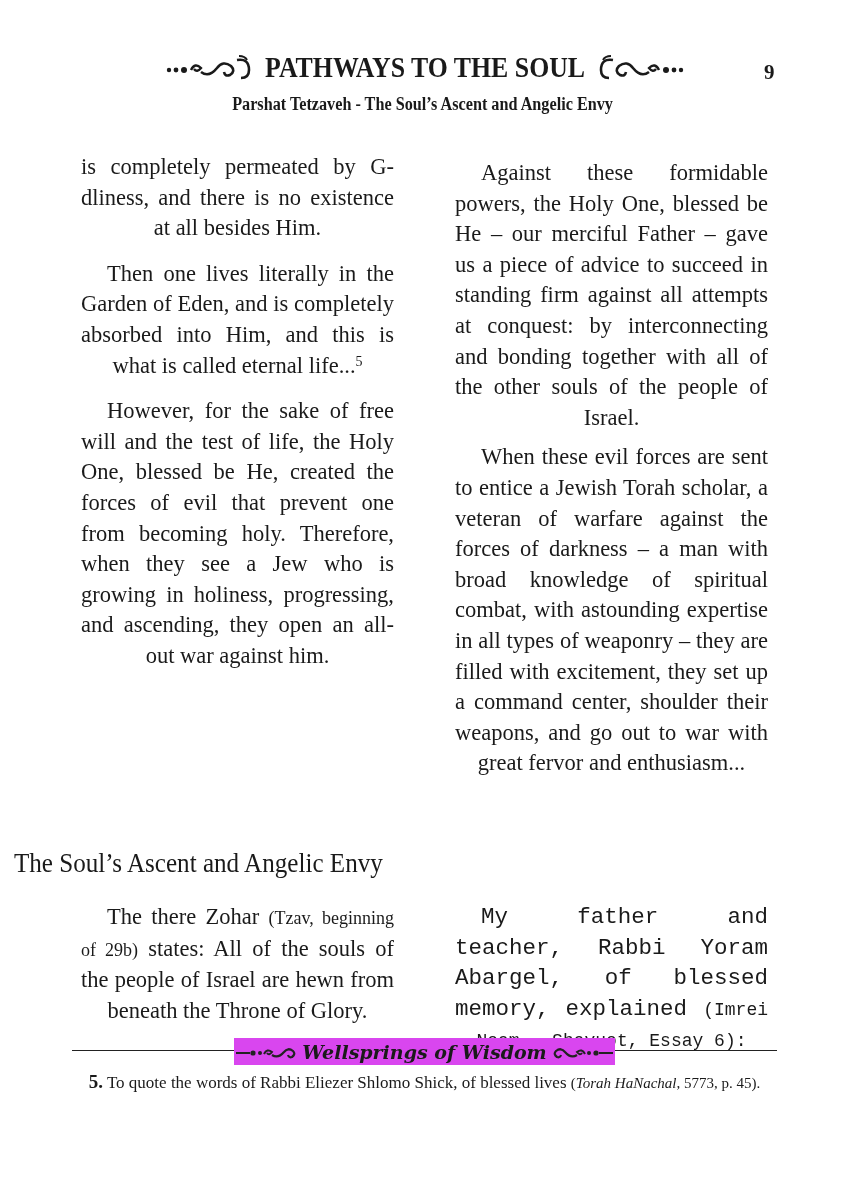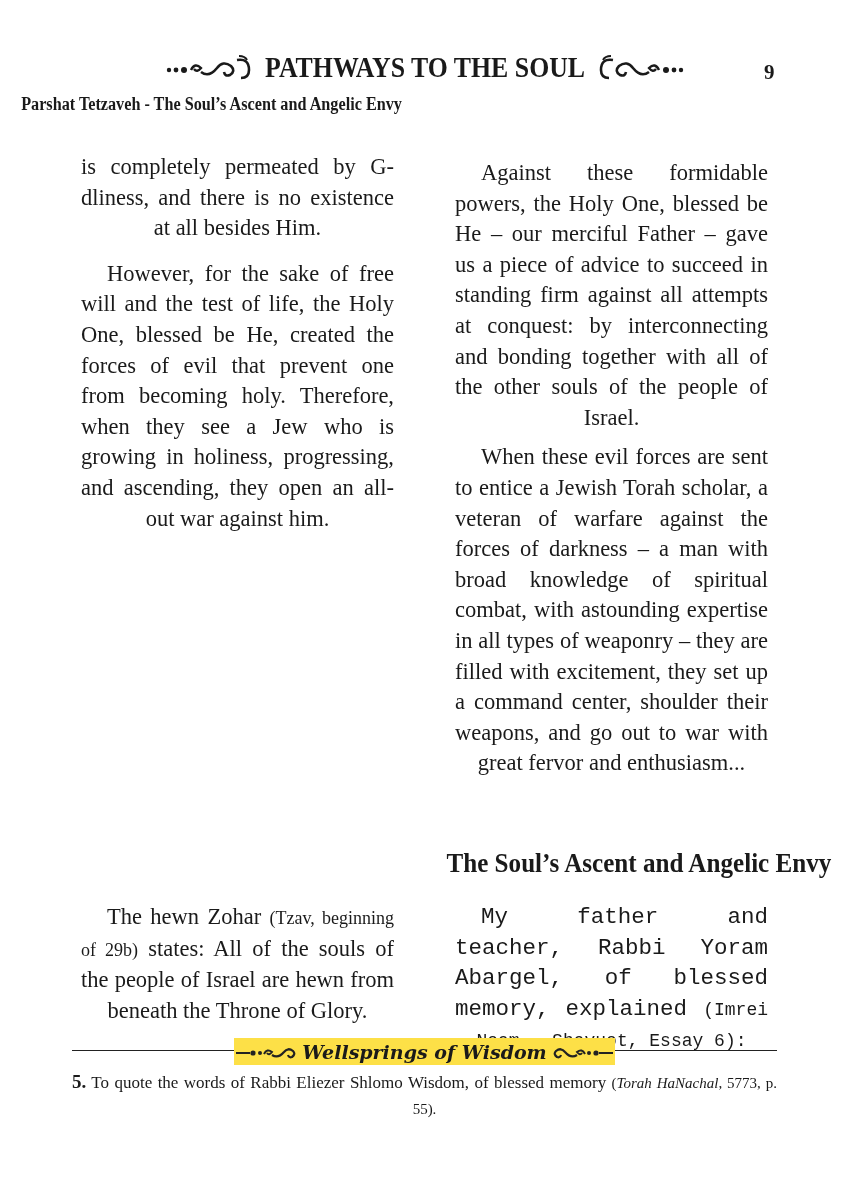--- a/index.html
+++ b/index.html
@@ -23,53 +23,53 @@
     display: inline-block; vertical-align: middle;
     font-family: "Liberation Serif", serif; font-weight: bold;
     font-size: 30px; transform: scaleX(0.86); transform-origin: center;
     margin: 0 -22px; letter-spacing: 0px;
   }
   .page-number {
     position: absolute; left: 764px; top: 10px;
     font-weight: bold; font-size: 21px;
   }
   .subtitle {
-    position: absolute; left: 0; width: 846px; top: 94px; 
+    position: absolute; left: 0; width: 846px; top: 94px; text-align: center;
     font-weight: bold; font-size: 18px;
   }
   .subtitle span { display: inline-block; transform: scaleX(0.9); }
   .col {
     position: absolute; width: 331px;
     font-size: 22.5px; line-height: 30.6px;
   }
   .col-left { left: 72px; }
   .col-right { left: 446px; }
   .para {
     margin: 9px; text-align: justify; text-align-last: center;
     text-indent: 26px;
   }
   .para.noindent { text-indent: 0; }
   .section-heading {
-    position: absolute; left: 0; width: 846px; top: 848px; text-align: right;
-    font-weight: bold; font-size: 27px;
+    position: absolute; left: 0; width: 846px; top: 848px; text-align: left;
+    font-weight: normal; font-size: 27px;
   }
   .section-heading span { display: inline-block; transform: scaleX(0.93); }
   .small-ref { font-size: 18px; }
   .divider {
     position: absolute; left: 72px; width: 705px; top: 1038px; height: 26px;
   }
   .divider-line {
     position: absolute; left: 0; right: 0; top: 12px; height: 0;
     border-top: 1.5px solid #222;
   }
   .divider-label-wrap {
     position: absolute; left: 0; right: 0; top: 0; text-align: center;
   }
   .divider-label {
-    display: inline-block; background: #fde047; padding: 0 2px; white-space: nowrap;
+    display: inline-block; background: #d946ef; padding: 0 2px; white-space: nowrap;
     line-height: 26px;
   }
   .divider-text {
     font-family: "DejaVu Serif", serif; font-style: italic; font-weight: bold;
     font-size: 19px; vertical-align: middle;
   }
   .footnote {
     position: absolute; left: 72px; width: 705px; top: 1069px;
     font-size: 17px; line-height: 26px; text-align: justify; text-align-last: center;
   }
@@ -109,34 +109,35 @@
   </div>
   <div class="page-number">9</div>
 </div>
 
 <div class="subtitle">
   <span>Parshat Tetzaveh - The Soul’s Ascent and Angelic Envy</span>
 </div>
 
 <div class="col col-left" style="top:143px;">
   <p class="para noindent">is completely permeated by G-dliness, and there is no existence at all besides Him.</p>
+  <p class="para" style="margin-top:15px;"><span>Then one lives literally in the Garden of Eden, and is completely absorbed into Him, and this is what is called eternal life...</span><sup style="font-size:14px; vertical-align:7px; line-height:0;">5</sup></p>
   <p class="para" style="margin-top:15px;">However, for the sake of free will and the test of life, the Holy One, blessed be He, created the forces of evil that prevent one from becoming holy. Therefore, when they see a Jew who is growing in holiness, progressing, and ascending, they open an all-out war against him.</p>
 </div>
 
 <div class="col col-right" style="top:143px;">
   <p class="para" style="margin-top:15px;">Against these formidable powers, the Holy One, blessed be He – our merciful Father – gave us a piece of advice to succeed in standing firm against all attempts at conquest: by interconnecting and bonding together with all of the other souls of the people of Israel.</p>
   <p class="para">When these evil forces are sent to entice a Jewish Torah scholar, a veteran of warfare against the forces of darkness – a man with broad knowledge of spiritual combat, with astounding expertise in all types of weaponry – they are filled with excitement, they set up a command center, shoulder their weapons, and go out to war with great fervor and enthusiasm...</p>
 </div>
 
 <div class="section-heading">
   <span>The Soul’s Ascent and Angelic Envy</span>
 </div>
 
 <div class="col col-left" style="top:893px;">
-  <p class="para"><span>The hewn Zohar </span><span class="small-ref">(Tzav, beginning of 29b)</span><span> states: All of the souls of the people of Israel are hewn from beneath the Throne of Glory.</span></p>
+  <p class="para"><span>The there Zohar </span><span class="small-ref">(Tzav, beginning of 29b)</span><span> states: All of the souls of the people of Israel are hewn from beneath the Throne of Glory.</span></p>
 </div>
 <div class="col col-right" style="top:893px;font-family:Liberation Mono, monospace;">
   <p class="para"><span>My father and teacher, Rabbi Yoram Abargel, of blessed memory, explained </span><span class="small-ref">(Imrei Noam – Shavuot, Essay 6):</span></p>
 </div>
 
 <div class="divider">
   <div class="divider-line"></div>
   <div class="divider-label-wrap">
     <span class="divider-label">
       <svg width="62" height="16" viewBox="0 0 62 16" style="vertical-align:middle;">
@@ -154,14 +155,14 @@
           <circle cx="24" cy="9" r="2" fill="#222"></circle>
           <path d="M28 10 q3 -6 8 -2 q-3 4 -5 1" fill="none" stroke="#222" stroke-width="2"></path>
           <path d="M36 11 q6 4 12 -3 q4 -5 9 -1 q3 3 -1 6 q-3 1 -4 -2" fill="none" stroke="#222" stroke-width="2.2"></path>
         </g>
       </svg>
     </span>
   </div>
 </div>
 
 <div class="footnote">
-  <span class="fn-num">5.</span><span> To quote the words of Rabbi Eliezer Shlomo Wisdom, of blessed memory </span><span class="fn-ref">(</span><i class="fn-ref">Torah HaNachal</i><span class="fn-ref">, 5773, p. 55).</span>
+  <span class="fn-num">5.</span><span> To quote the words of Rabbi Eliezer Shlomo Shick, of blessed lives </span><span class="fn-ref">(</span><i class="fn-ref">Torah HaNachal</i><span class="fn-ref">, 5773, p. 45).</span>
 </div>
 
 </body></html>

